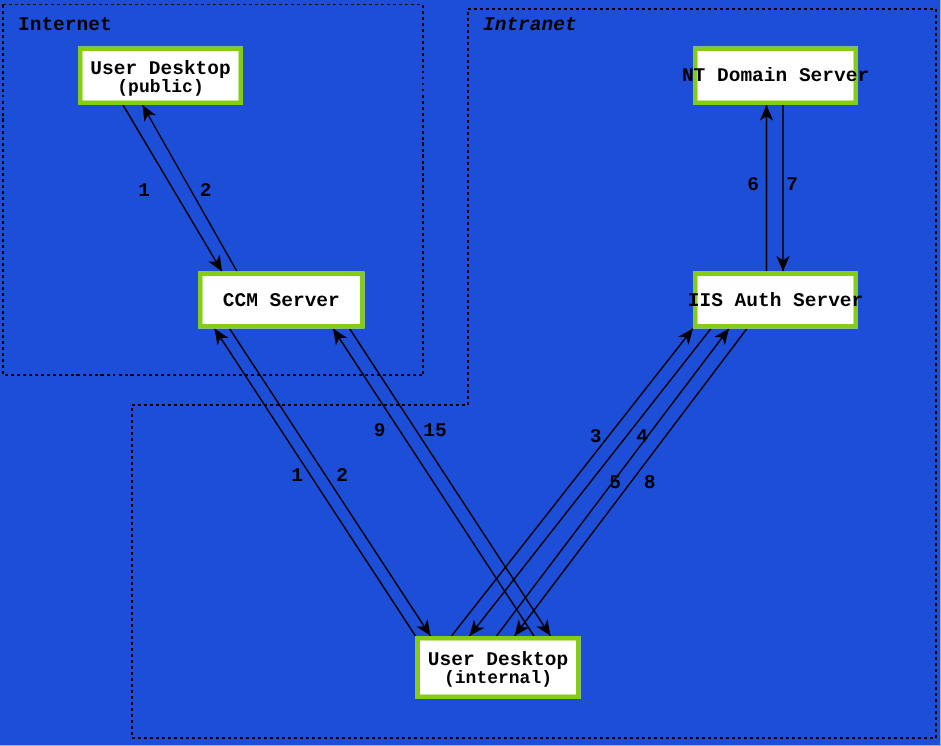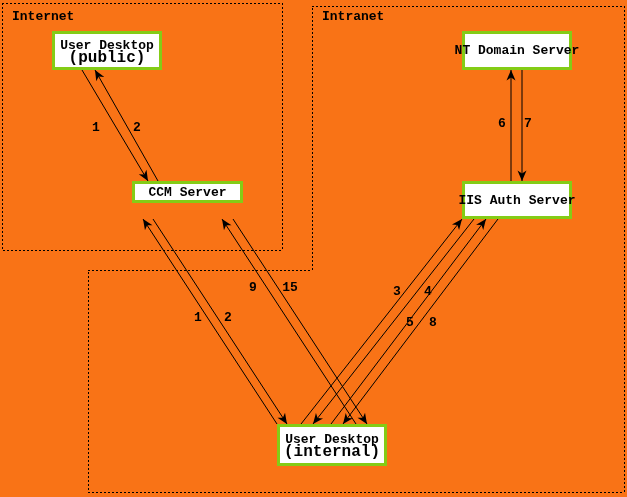--- a/index.html
+++ b/index.html
@@ -3,21 +3,21 @@
 <meta charset="utf-8">
 <style>
   * { margin: 0; padding: 0; box-sizing: border-box; }
   html, body { background: #ffffff; }
   body { font-family: "Liberation Mono", "DejaVu Sans Mono", monospace; color: #000; }
 
   .canvas {
     position: relative;
     width: 627px;
     height: 497px;
-    background: #f97316;
+    background: #1d4ed8;
     overflow: hidden;
   }
 
   .wires {
     position: absolute;
     left: 0; top: 0;
     width: 627px; height: 497px;
   }
 
   .zone-label {
@@ -38,21 +38,21 @@
     justify-content: center;
     text-align: center;
     white-space: nowrap;
   }
   .node-title {
     font-size: 13px;
     font-weight: bold;
     line-height: 15px;
   }
   .node-sub {
-    font-size: 16px;
+    font-size: 12px;
     font-weight: bold;
     line-height: 11px;
   }
 
   .flow-label {
     position: absolute;
     font-size: 13px;
     font-weight: bold;
     transform: translate(-50%, -50%);
     white-space: nowrap;
@@ -86,28 +86,28 @@
     <line x1="233" y1="219" x2="367" y2="424" stroke="#000" stroke-width="1" marker-end="url(#arrow)"></line>
 
     <line x1="301" y1="424" x2="462" y2="219" stroke="#000" stroke-width="1" marker-end="url(#arrow)"></line>
     <line x1="474" y1="219" x2="313" y2="424" stroke="#000" stroke-width="1" marker-end="url(#arrow)"></line>
 
     <line x1="331" y1="424" x2="486" y2="219" stroke="#000" stroke-width="1" marker-end="url(#arrow)"></line>
     <line x1="498" y1="219" x2="343" y2="424" stroke="#000" stroke-width="1" marker-end="url(#arrow)"></line>
   </svg>
 
   <div class="zone-label" style="left:12px; top:9px;">Internet</div>
-  <div class="zone-label" style="left:322px; top:9px;">Intranet</div>
+  <div class="zone-label" style="left:322px; top:9px;font-style:italic;">Intranet</div>
 
   <div class="node" style="left:52px; top:31px; width:110px; height:39px;">
     <div class="node-title">User Desktop</div>
     <div class="node-sub">(public)</div>
   </div>
 
-  <div class="node" style="left:132px; top:181px; width:111px; height:22px;">
+  <div class="node" style="left:132px; top:181px; width:111px; height:38px;">
     <div class="node-title">CCM Server</div>
   </div>
 
   <div class="node" style="left:462px; top:31px; width:110px; height:39px;">
     <div class="node-title">NT Domain Server</div>
   </div>
 
   <div class="node" style="left:462px; top:181px; width:110px; height:38px;">
     <div class="node-title">IIS Auth Server</div>
   </div>

